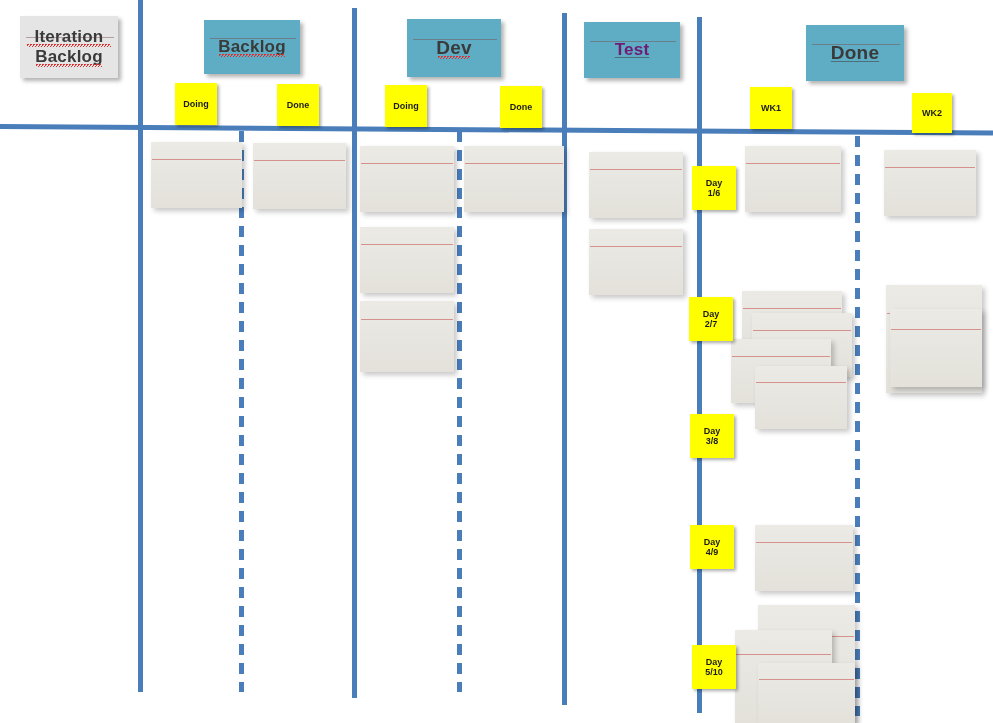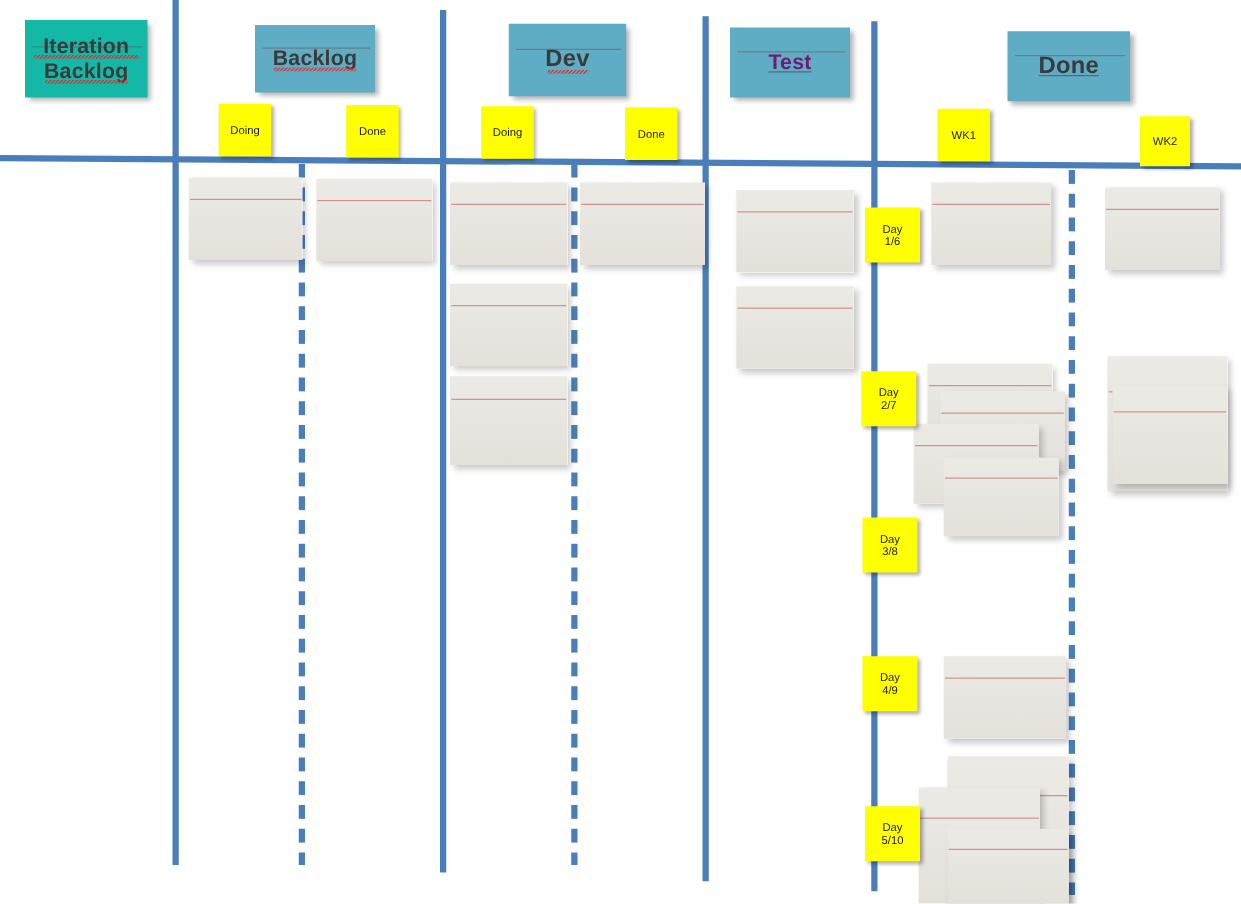--- a/index.html
+++ b/index.html
@@ -89,21 +89,21 @@
   .sticky {
     position: absolute;
     background: #ffff00;
     box-shadow: 2px 2px 3px rgba(0,0,0,0.33);
     display: flex;
     align-items: center;
     justify-content: center;
     text-align: center;
     color: #1c1c1c;
     font-size: 9px;
-    font-weight: normal;
+    font-weight: bold;
     line-height: 1.15;
     white-space: pre-line;
   }
 
   
   .card {
     position: absolute;
     background: linear-gradient(to bottom, #eceae4 0%, #e7e5df 55%, #e3e1da 100%);
     box-shadow: 3px 3px 5px rgba(0,0,0,0.22);
     overflow: hidden;
@@ -126,21 +126,21 @@
       <div class="vline dashed" style="left: 239px; top: 131px; height: 561px;"></div>
       <div class="vline" style="left: 352px; top: 8px; height: 690px;"></div>
       <div class="vline dashed" style="left: 457px; top: 131px; height: 561px;"></div>
       <div class="vline" style="left: 562px; top: 13px; height: 692px;"></div>
       <div class="vline" style="left: 697px; top: 17px; height: 696px;"></div>
       <div class="vline dashed" style="left: 855px; top: 136px; height: 580px;"></div>
       <div class="hline" style="left: 0px; top: 124px; width: 993px; transform: rotate(0.38deg);"></div>
     </div>
 
   <div id="headers-layer">
-      <div class="hdr sq" style="left: 20px; top: 16px; width: 98px; height: 62px; font-size: 17px; background: #14b8a6; color: rgb(58, 58, 58);">
+      <div class="hdr sq" style="left: 20px; top: 16px; width: 98px; height: 62px; font-size: 17px; background: #e5e5e5; color: rgb(58, 58, 58);">
         <div class="rule"></div>
         <div class="txt" style="white-space: pre-line;">Iteration
 Backlog</div>
         <div class="squiggle" style="width: 84.15px; left: 6.925px; top: 28px;"></div>
         <div class="squiggle" style="width: 65.45px; left: 16.275px; top: 48.06px;"></div>
       </div>
       <div class="hdr sq" style="left: 204px; top: 20px; width: 96px; height: 54px; font-size: 17px; background: rgb(95, 173, 196); color: rgb(58, 58, 58);">
         <div class="rule"></div>
         <div class="txt" style="white-space: pre-line;">Backlog</div>
         <div class="squiggle" style="width: 65.45px; left: 15.275px; top: 34.03px;"></div>

